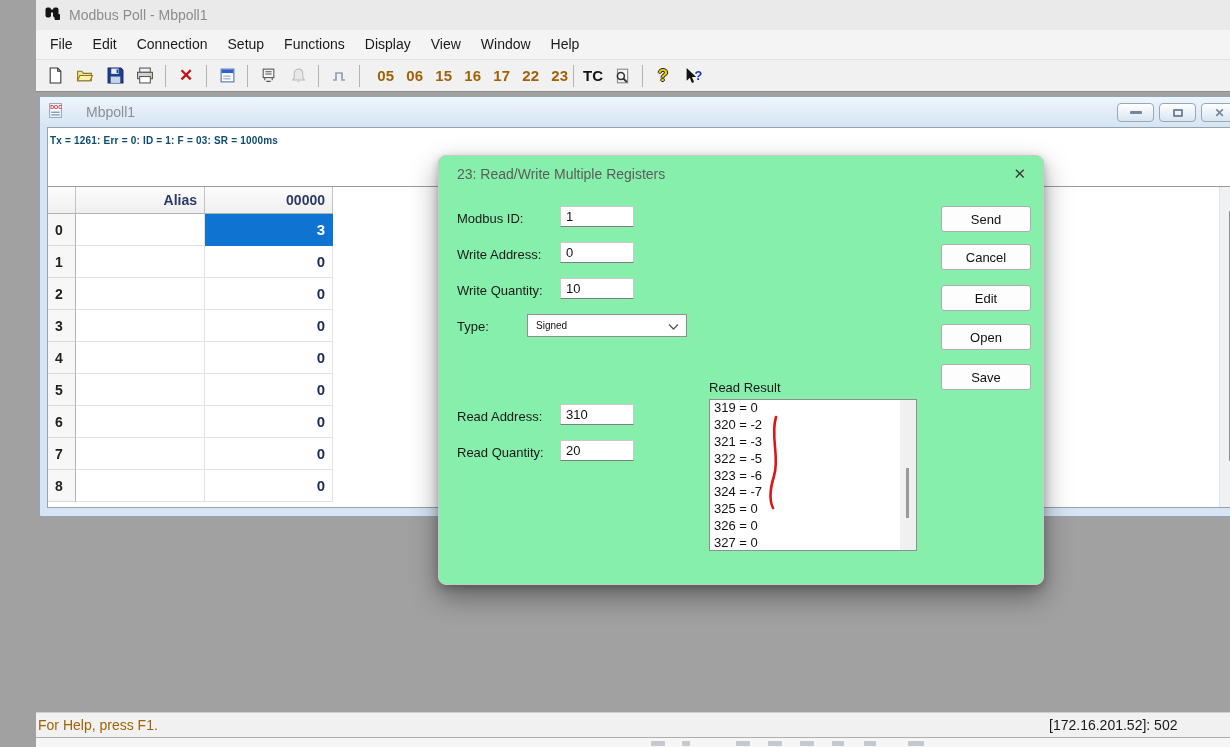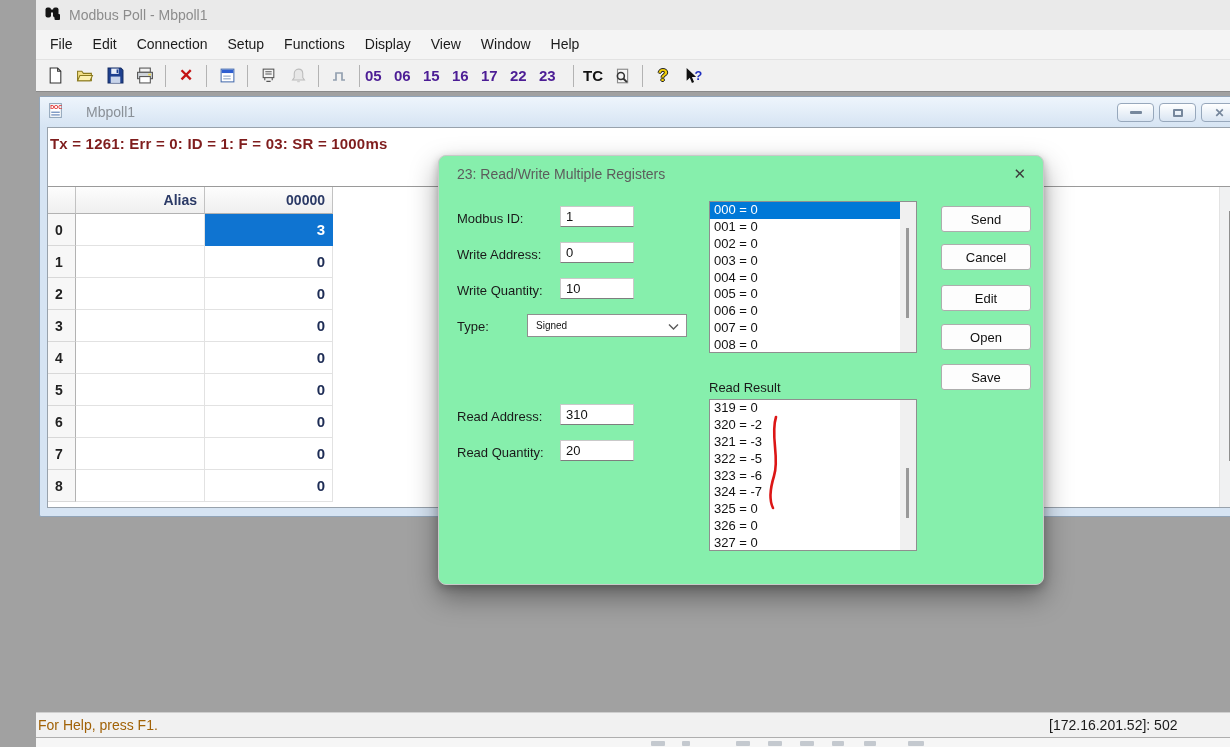--- a/index.html
+++ b/index.html
@@ -8,38 +8,38 @@
   #app { position:absolute; inset:0; width:1230px; height:747px;margin-left:36px; }
 
   
   .titlebar { position:absolute; left:0; top:0; width:1230px; height:30px; background:#eaeaea; display:flex; align-items:center; padding-left:8px; }
   .titlebar .app-title { color:#8c8c8c; font-size:14px; margin-left:7px; }
   .menubar { position:absolute; left:0; top:30px; width:1230px; height:30px; background:#f4f4f4; display:flex; align-items:flex-end; padding-left:4px; border-bottom:1px solid #e2e2e2; }
   .menu-item { padding:0 10px; font-size:14px; color:#1b1b1b; line-height:30px; cursor:default; }
   .toolbar { position:absolute; left:0; top:60px; width:1230px; height:32px; background:#f1f1f1; border-bottom:1px solid #8a8a8a; display:flex; align-items:center; padding-left:4px; }
   .tb-icon { width:30px; height:26px; display:flex; align-items:center; justify-content:center; }
   .tb-sep { width:1px; height:22px; background:#b3b3b3; margin:0 5px; }
-  .tb-num { width:29px; text-align:left; font-weight:bold; font-size:15px; color:#4c1d95; }
+  .tb-num { width:29px; text-align:right; font-weight:bold; font-size:15px; color:#a16207; }
   .tb-tc { width:28px; text-align:center; font-weight:bold; font-size:15px; color:#111; }
   .q-help { font-weight:bold; font-size:17px; color:#f0cd0a; text-shadow:-1px 0 #222,1px 0 #222,0 -1px #222,0 1px #222; }
   .red-x { font-weight:900; font-size:17px; color:#c41414; }
 
   
   .mdi { position:absolute; left:0; top:92px; width:1230px; height:620px; background:#a1a1a1; }
 
   
   .child { position:absolute; left:3px; top:96px; width:1212px; height:421px; background:#d6e4f3; border:1px solid #91a4b8; border-radius:2px; }
   .child-titlebar { position:absolute; left:0; top:0; right:0; height:30px; display:flex; align-items:center; padding-left:7px; background:linear-gradient(#eef5fc,#d6e4f3);gap:16px; }
   .child-title { color:#8a9097; font-size:14px; margin-left:6px; }
   .child-btns { position:absolute; right:12px; top:6px; display:flex; gap:5px; }
   .cbtn { width:37px; height:19px; border:1px solid #97a8bc; border-radius:4px; background:linear-gradient(#ffffff,#d9e5f2); display:flex; align-items:center; justify-content:center; color:#76879c; font-size:12px; font-weight:bold; }
   .cbtn .min-glyph { width:12px; height:3px; background:#76879c; border-radius:1px; }
   .cbtn .restore-glyph { width:10px; height:8px; border:2px solid #76879c; border-radius:1px; }
   .child-body { position:absolute; left:7px; top:30px; right:9px; bottom:8px; background:#ffffff; border:1px solid #98a2ac; }
-  .tx-line { position:absolute; left:2px; top:7px; font-weight:bold; font-size:15px; color:#7f1d1d; letter-spacing:.2px; white-space:nowrap; }
+  .tx-line { position:absolute; left:2px; top:7px; font-weight:bold; font-size:10px; color:#0c4a6e; letter-spacing:.2px; white-space:nowrap; }
 
   
   .grid-panel { position:absolute; left:0; top:58px; right:0; bottom:0; border-top:1px solid #9a9a9a; background:#fff; overflow:hidden; }
   .g-hd { display:flex; height:27px; }
   .g-hc { background:linear-gradient(#fdfdfd,#efefef); border-right:1px solid #c2c2c2; border-bottom:1px solid #b2b2b2; display:flex; align-items:center; justify-content:flex-end; padding-right:7px; font-weight:bold; font-size:14px; color:#2b3a66; }
   .g-row { display:flex; height:32px; }
   .g-rh { width:28px; background:#f7f7f7; border-right:1px solid #b2b2b2; border-bottom:1px solid #d8d8d8; font-weight:bold; font-size:14px; color:#222; display:flex; align-items:center; padding-left:7px; }
   .g-cell { border-right:1px solid #e2e2e2; border-bottom:1px solid #e2e2e2; display:flex; align-items:center; }
   .g-alias { width:129px; }
   .g-val { width:128px; justify-content:flex-end; padding-right:7px; font-weight:bold; font-size:15px; color:#1d2c55; }
@@ -297,34 +297,20 @@
             <path d="M1 1.5l4.5 4.5L10 1.5" fill="none" stroke="#5a5a5a" stroke-width="1.4"></path>
           </svg></span>
     </div>
 
     <span class="dlg-label" style="top:253px;">Read Address:</span>
     <input class="dlg-input" style="top: 248px;" value="310">
 
     <span class="dlg-label" style="top:289px;">Read Quantity:</span>
     <input class="dlg-input" style="top: 284px;" value="20">
 
-    <div class="listbox" style="top:45px;">
-      <div class="lb-item selected">000 = 0</div>
-      <div class="lb-item">001 = 0</div>
-      <div class="lb-item">002 = 0</div>
-      <div class="lb-item">003 = 0</div>
-      <div class="lb-item">004 = 0</div>
-      <div class="lb-item">005 = 0</div>
-      <div class="lb-item">006 = 0</div>
-      <div class="lb-item">007 = 0</div>
-      <div class="lb-item">008 = 0</div>
-      <div class="lb-scroll">
-          <div class="lb-thumb" style="top:26px;height:90px;"></div>
-        </div>
-    </div>
 
     <span class="read-label">Read Result</span>
 
     <div class="listbox" style="top:243px;">
       <div class="lb-item">319 = 0</div>
       <div class="lb-item">320 = -2</div>
       <div class="lb-item">321 = -3</div>
       <div class="lb-item">322 = -5</div>
       <div class="lb-item">323 = -6</div>
       <div class="lb-item">324 = -7</div>

